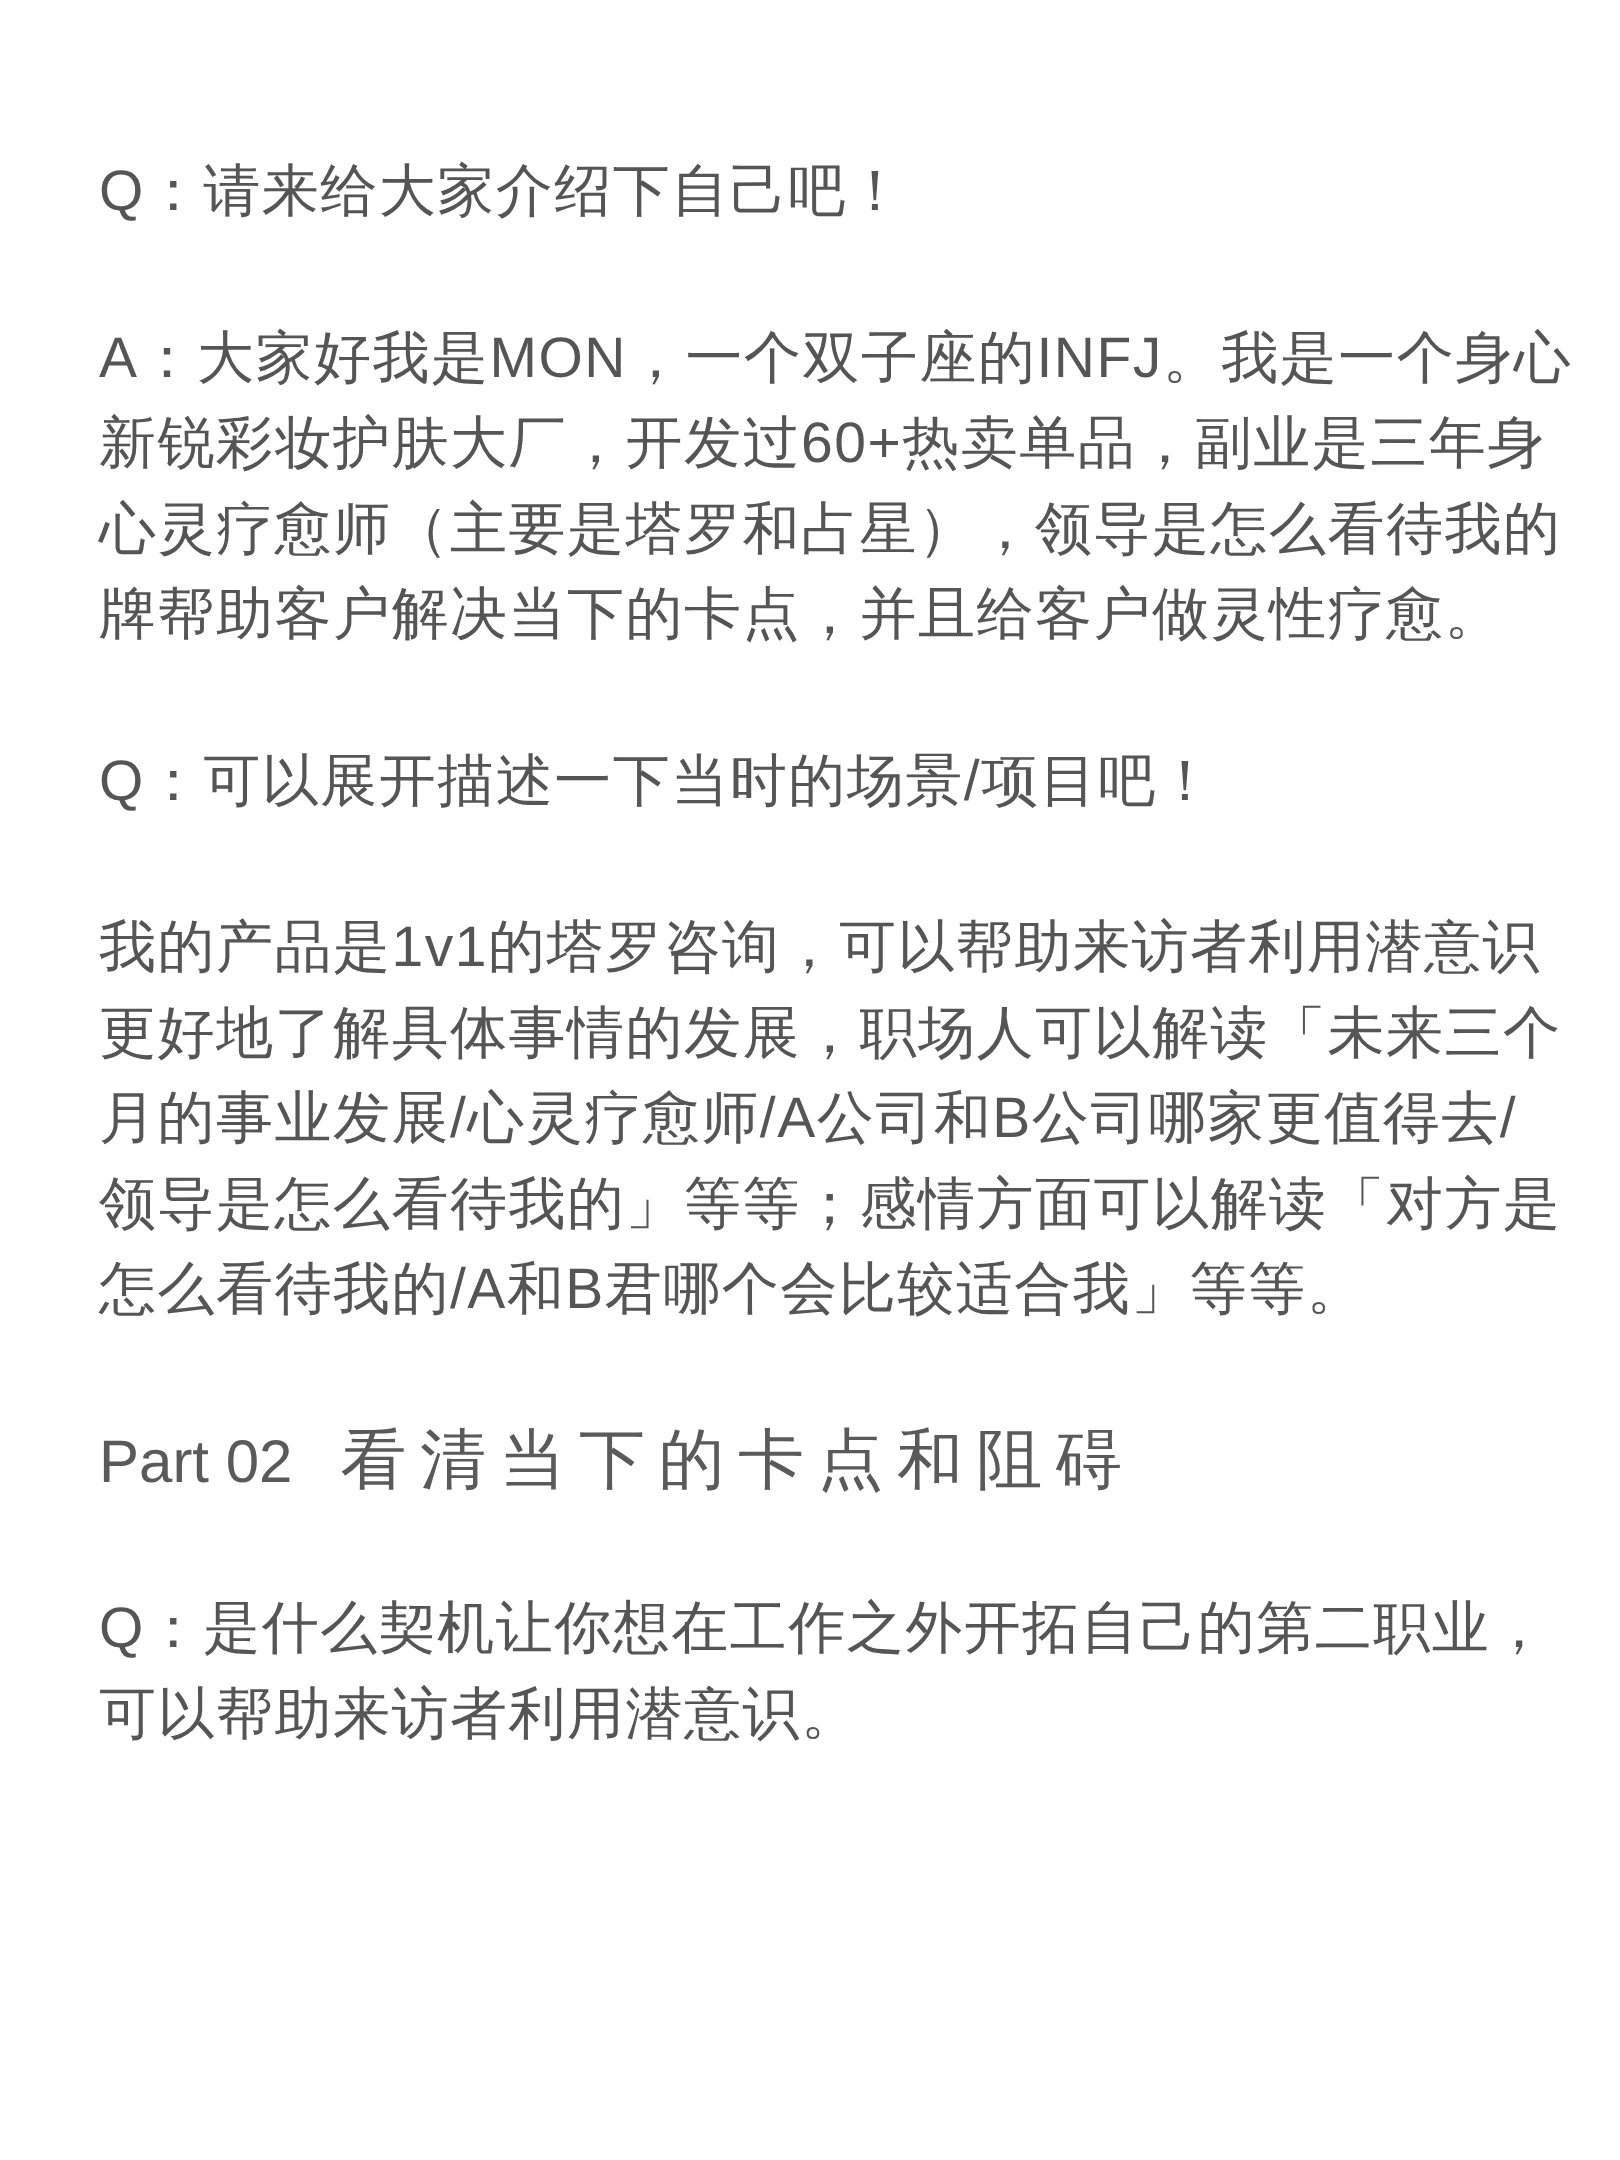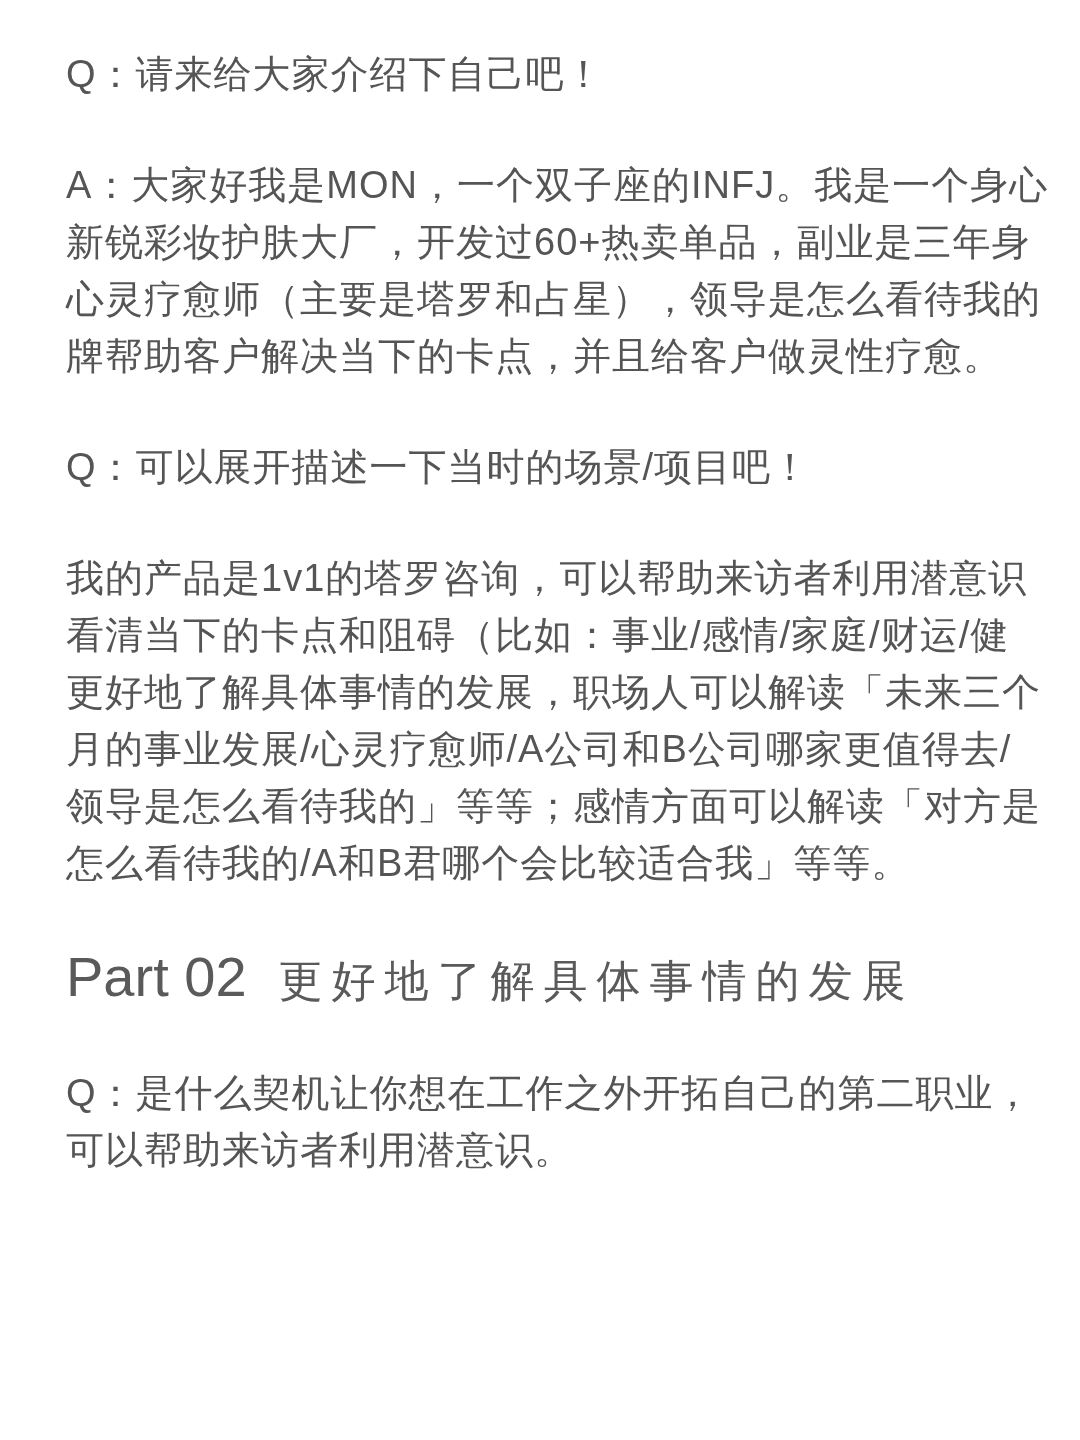--- a/index.html
+++ b/index.html
@@ -2,40 +2,40 @@
 <html><head>
 <meta charset="utf-8">
 <style>
   html, body { margin: 0; padding: 0; }
   .page {
     position: relative;
     width: 1080px;
     height: 1440px;
     background: #ffffff;
     box-sizing: border-box;
-    padding: 46px 58px 0 66px;
+    padding: 100px 58px 0 66px;
     font-family: "Liberation Sans", "DejaVu Sans", sans-serif;
     color: #555555;
     overflow: hidden;
   }
   .block { margin: 0 0 54px 0; }
   .q-line, .text-line {
     font-size: 38px;
     line-height: 57px;
     letter-spacing: 1px;
     white-space: nowrap;
   }
   .section-heading {
     display: flex;
     align-items: baseline;
     margin: 0 0 52px 0;
     color: #5a5a5a;
   }
   .part-label {
-    font-size: 56px;
+    font-size: 40px;
     line-height: 62px;
     font-weight: 500;
     letter-spacing: 0px;
   }
   .part-title {
     margin-left: 32px;
     font-family: "Liberation Serif", "DejaVu Serif", serif;
     font-size: 44px;
     line-height: 62px;
     letter-spacing: 9px;
@@ -57,30 +57,29 @@
     <div class="text-line">心灵疗愈师（主要是塔罗和占星），领导是怎么看待我的</div>
     <div class="text-line">牌帮助客户解决当下的卡点，并且给客户做灵性疗愈。</div>
   </div>
 
   <div class="block">
     <div class="q-line">Q：可以展开描述一下当时的场景/项目吧！</div>
   </div>
 
   <div class="block">
     <div class="text-line">我的产品是1v1的塔罗咨询，可以帮助来访者利用潜意识</div>
-    <div class="text-line">看清当下的卡点和阻碍（比如：事业/感情/家庭/财运/健</div>
     <div class="text-line">更好地了解具体事情的发展，职场人可以解读「未来三个</div>
     <div class="text-line">月的事业发展/心灵疗愈师/A公司和B公司哪家更值得去/</div>
     <div class="text-line">领导是怎么看待我的」等等；感情方面可以解读「对方是</div>
     <div class="text-line">怎么看待我的/A和B君哪个会比较适合我」等等。</div>
   </div>
 
   <div class="section-heading">
     <span class="part-label">Part 02</span>
-    <span class="part-title">更好地了解具体事情的发展</span>
+    <span class="part-title">看清当下的卡点和阻碍</span>
   </div>
 
   <div class="block">
     <div class="q-line">Q：是什么契机让你想在工作之外开拓自己的第二职业，</div>
     <div class="q-line">可以帮助来访者利用潜意识。</div>
   </div>
 
 </div>
 
 </body></html>

